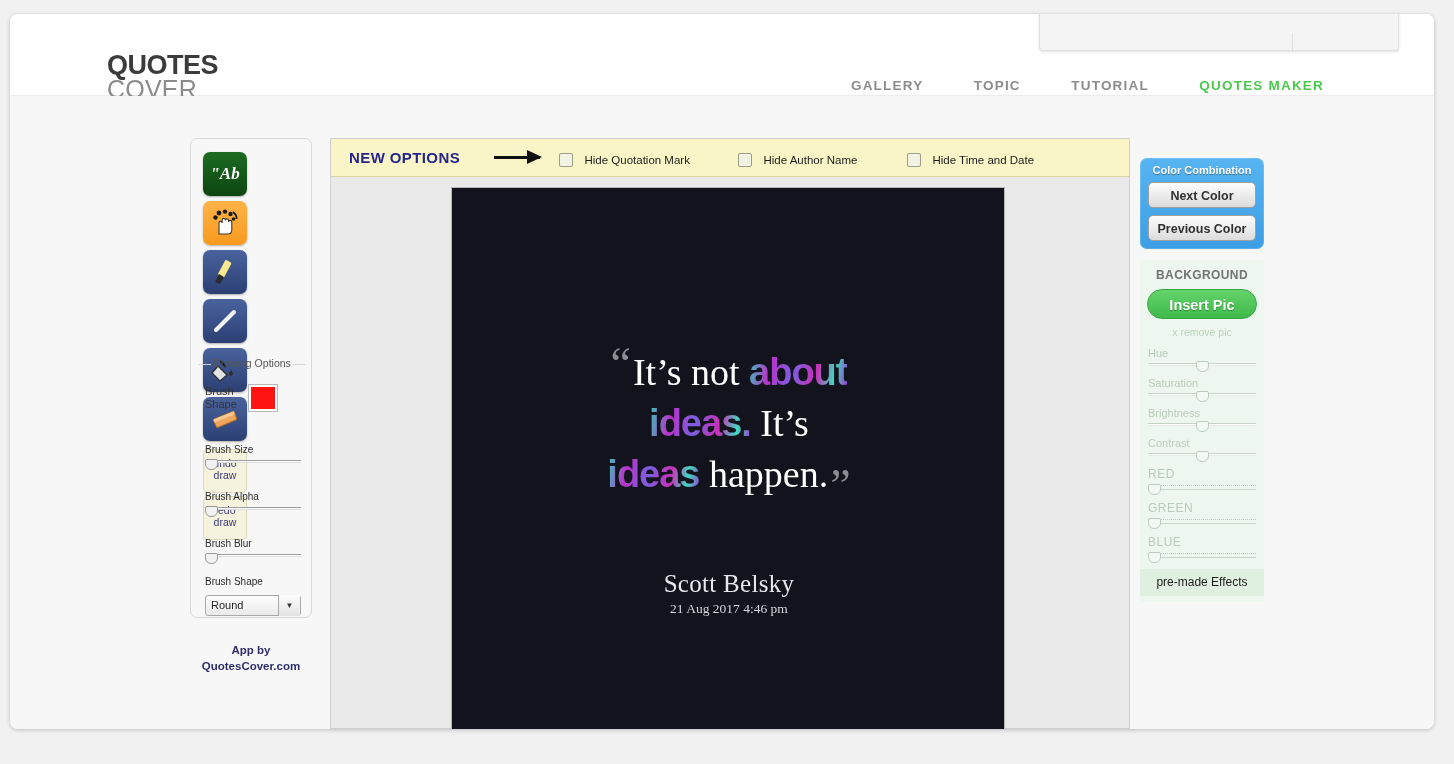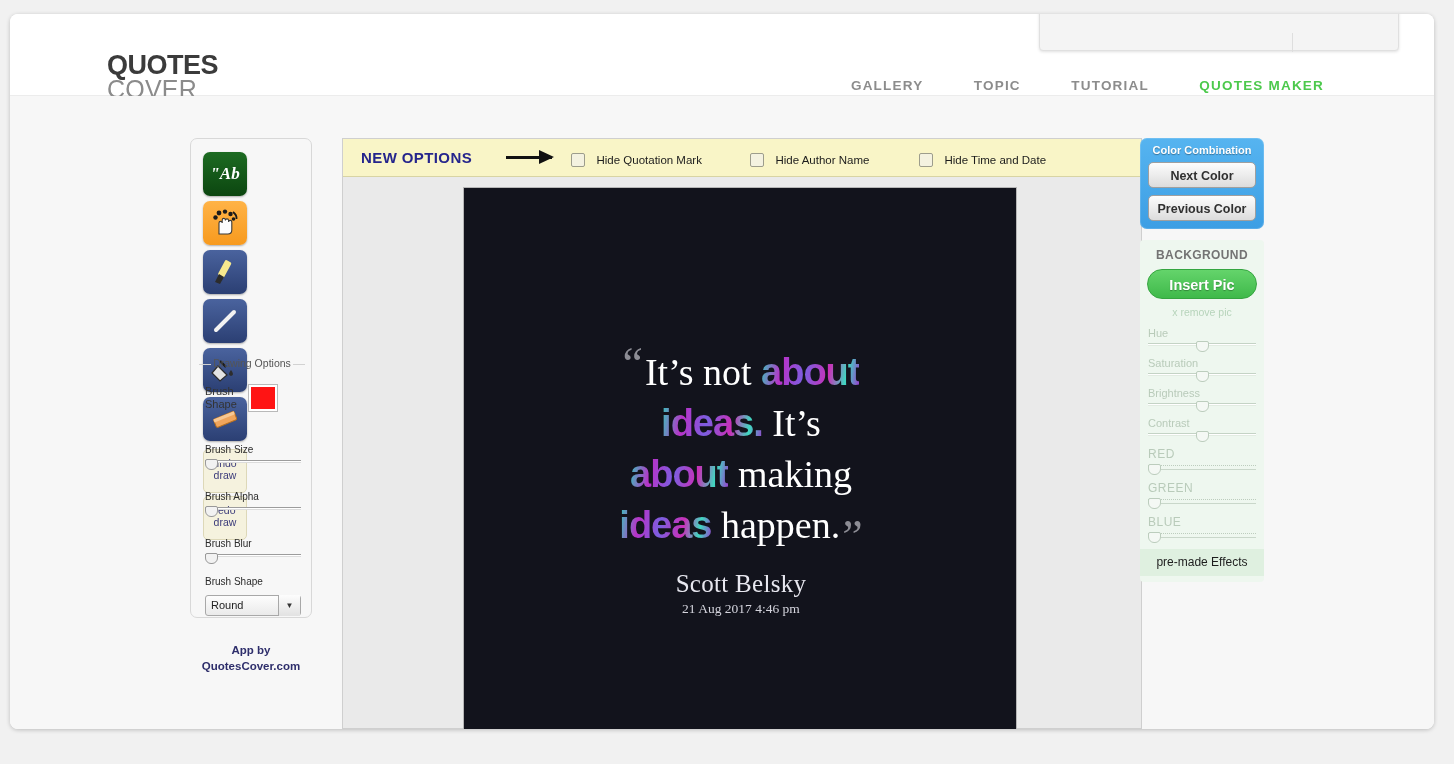--- a/index.html
+++ b/index.html
@@ -151,21 +151,21 @@
     text-align: center; font-size: 8px; color: #333; line-height: 21px;
   }
   #appby {
     position: absolute; left: 180px; top: 546px; width: 122px;
     text-align: center; font-size: 11.5px; font-weight: bold;
     color: #2e2e6b; line-height: 16px; cursor: pointer;
   }
 
   
   #editor {
-    position: absolute; left: 332px; top: 42px;
+    position: absolute; left: 320px; top: 42px;
     width: 800px; height: 591px;
     background: #eaeaea;
     border: 1px solid #cfcfcf;
   }
   #optionbar {
     position: absolute; left: 0; top: 0;
     width: 798px; height: 38px;
     background: #f9f5c7;
     border-bottom: 1px solid #d8d4a4;
   }
@@ -232,21 +232,21 @@
   #author .date { font-size: 13.5px; margin-top: 3px; color: #d4d4dd; }
 
   
   #rightpanel { position: absolute; left: 1130px; top: 42px; width: 128px; }
   .combo-panel {
     width: 124px; border-radius: 7px;
     padding: 6px 0 8px 0; margin-bottom: 11px;
     box-shadow: inset 0 0 0 1px rgba(255,255,255,0.15);
   }
   .combo-panel.font { background: linear-gradient(#1e7fc4, #1464a5); }
-  .combo-panel.color { background: linear-gradient(#56b4f0, #3c9ee4); }
+  .combo-panel.color { background: linear-gradient(#56b4f0, #3c9ee4); margin-top: 20px; }
   .combo-title {
     text-align: center; color: #fff; font-size: 11px;
     font-weight: bold; margin-bottom: 6px;
     text-shadow: 0 1px 1px rgba(0,0,0,0.35);
   }
   .combo-btn {
     display: block; width: 108px; margin: 0 auto 7px auto;
     height: 26px; line-height: 26px; text-align: center;
     background: linear-gradient(#fdfdfd, #dcdcdc);
     border: 1px solid #9f9f9f; border-radius: 5px;
@@ -463,23 +463,20 @@
 
       <div id="canvas">
         <div id="quote">
           <div class="qline">
             <span class="qmark-open">“</span><span>It’s not </span><span class="hl">about</span>
           </div>
           <div class="qline">
             <span class="hl">ideas.</span><span> It’s</span>
           </div>
           <div class="qline">
-            <span class="hl">about</span><span> making</span>
-          </div>
-          <div class="qline">
             <span class="hl">ideas</span><span> happen.</span><span class="qmark-close">”</span>
           </div>
         </div>
         <div id="author">
           <div class="name">Scott Belsky</div>
           <div class="date">21 Aug 2017 4:46 pm</div>
         </div>
       </div>
     </div>
 

